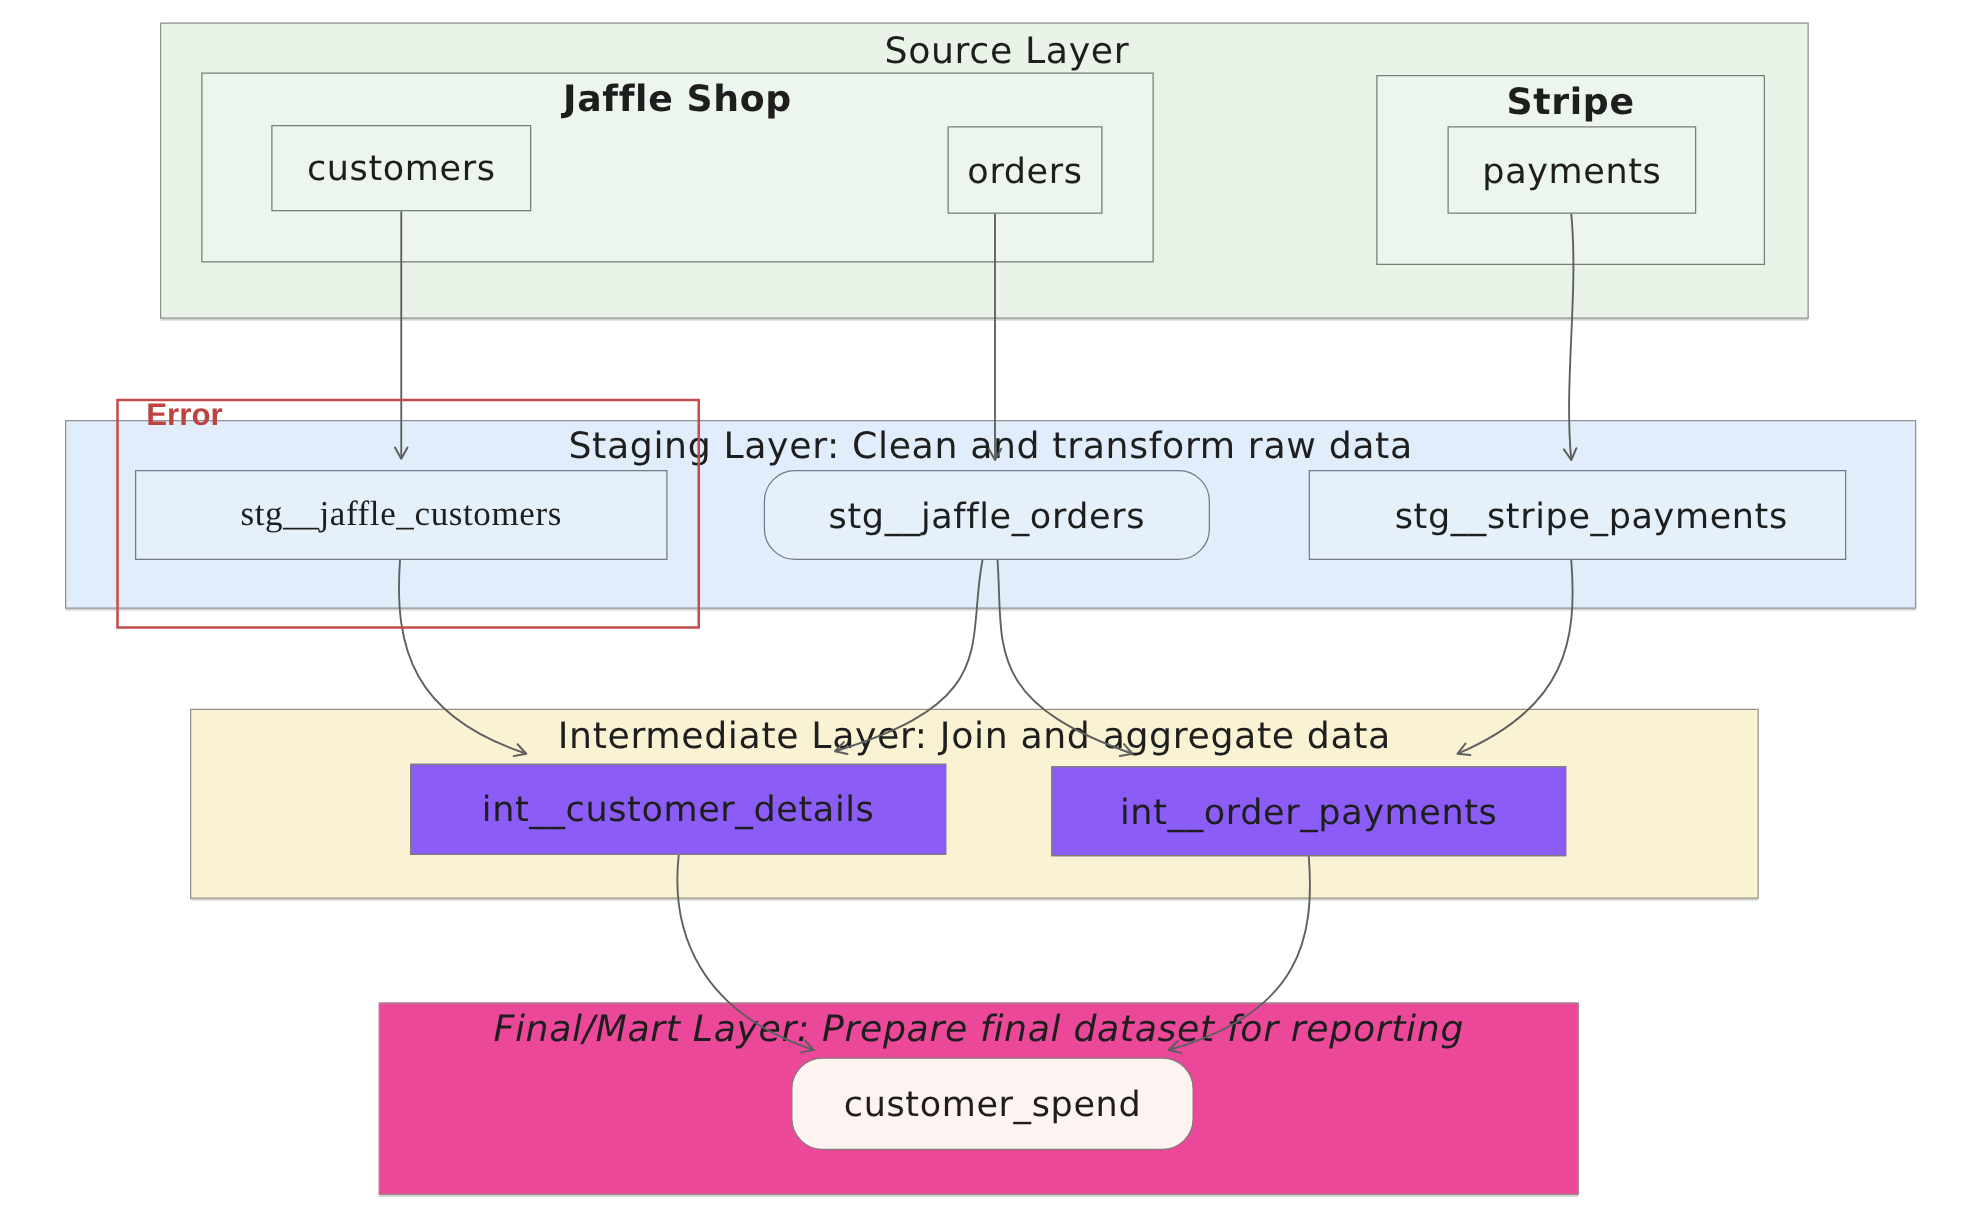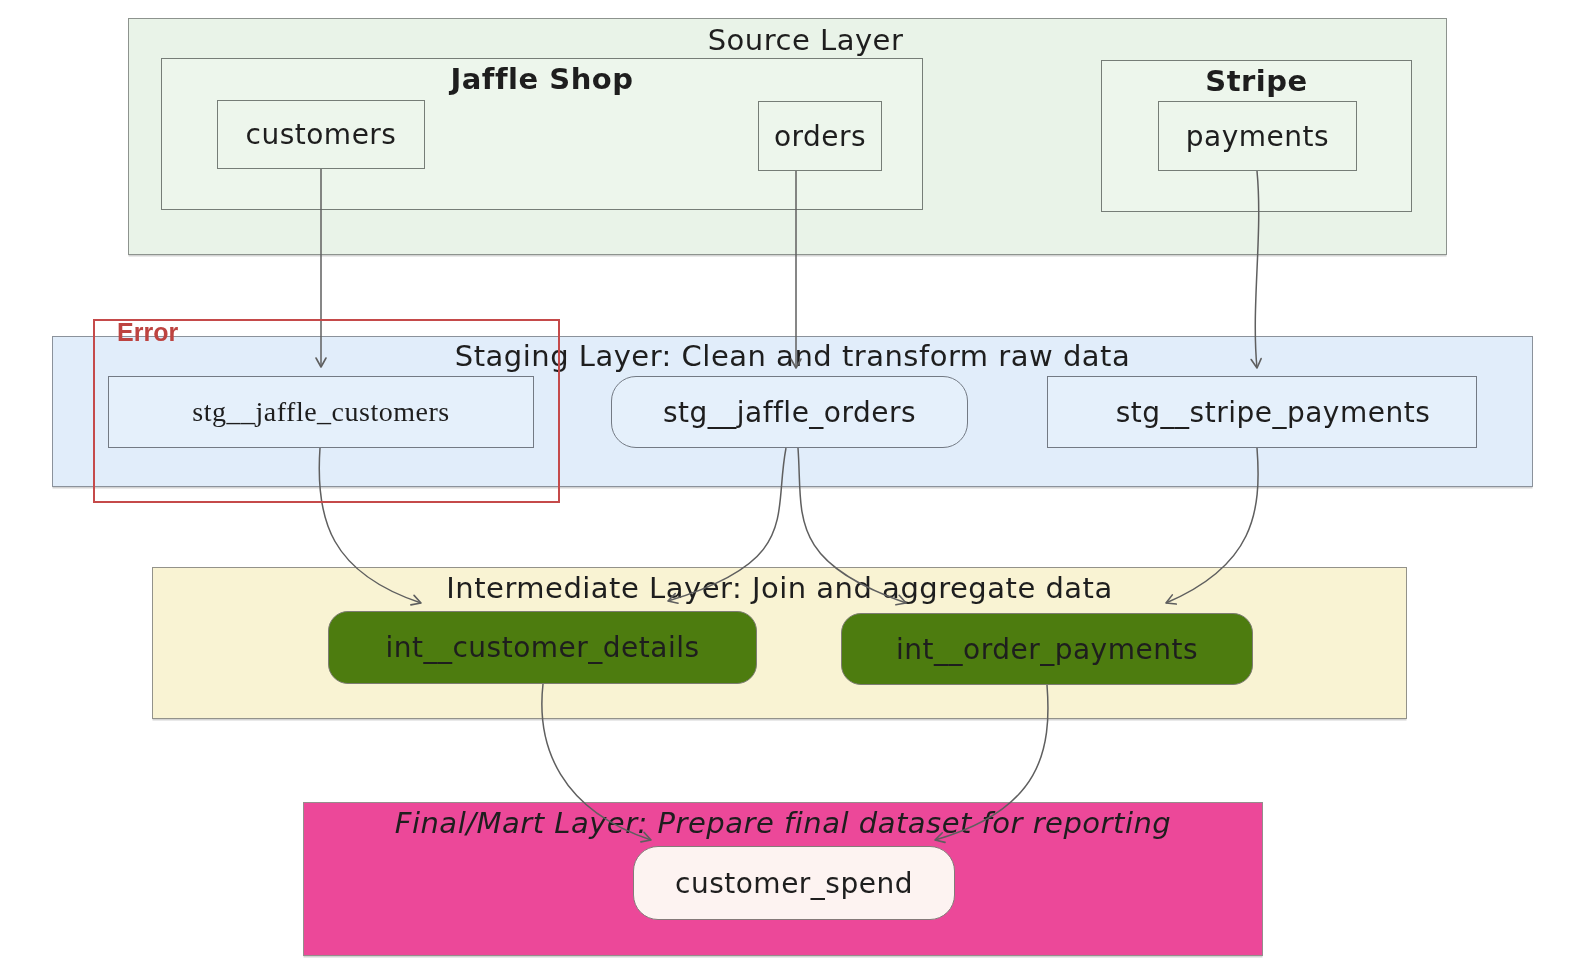--- a/index.html
+++ b/index.html
@@ -48,21 +48,21 @@
     justify-content:center;
     font-size:28px;
     letter-spacing:0.5px;
     white-space:nowrap;
   }
   .green-fill{background:#e9f3e8;}
   .green-node{background:#edf6ec;border-color:#767d77;}
   .blue-band{background:#e1edfa;border-color:#8b929b;}
   .blue-node{background:#e5f0fb;border-color:#737a84;}
   .yellow-band{background:#f9f3d3;border-color:#93928a;}
-  .yellow-node{background:#4d7c0f;border-color:#7d7c72;border-radius:20px;}
+  .yellow-node{background:#8b5cf6;border-color:#7d7c72;}
   .pink-band{background:#ec4899;border-color:#958d8c;font-style:italic;}
   .pink-node{background:#fdf3f1;border-color:#847a79;border-radius:25px;}
 
   .error-label{
     position:absolute;
     left:117px;top:279px;
     font-family:Liberation Sans, sans-serif;
     font-size:25px;
     font-weight:bold;
     color:#bd4340;

